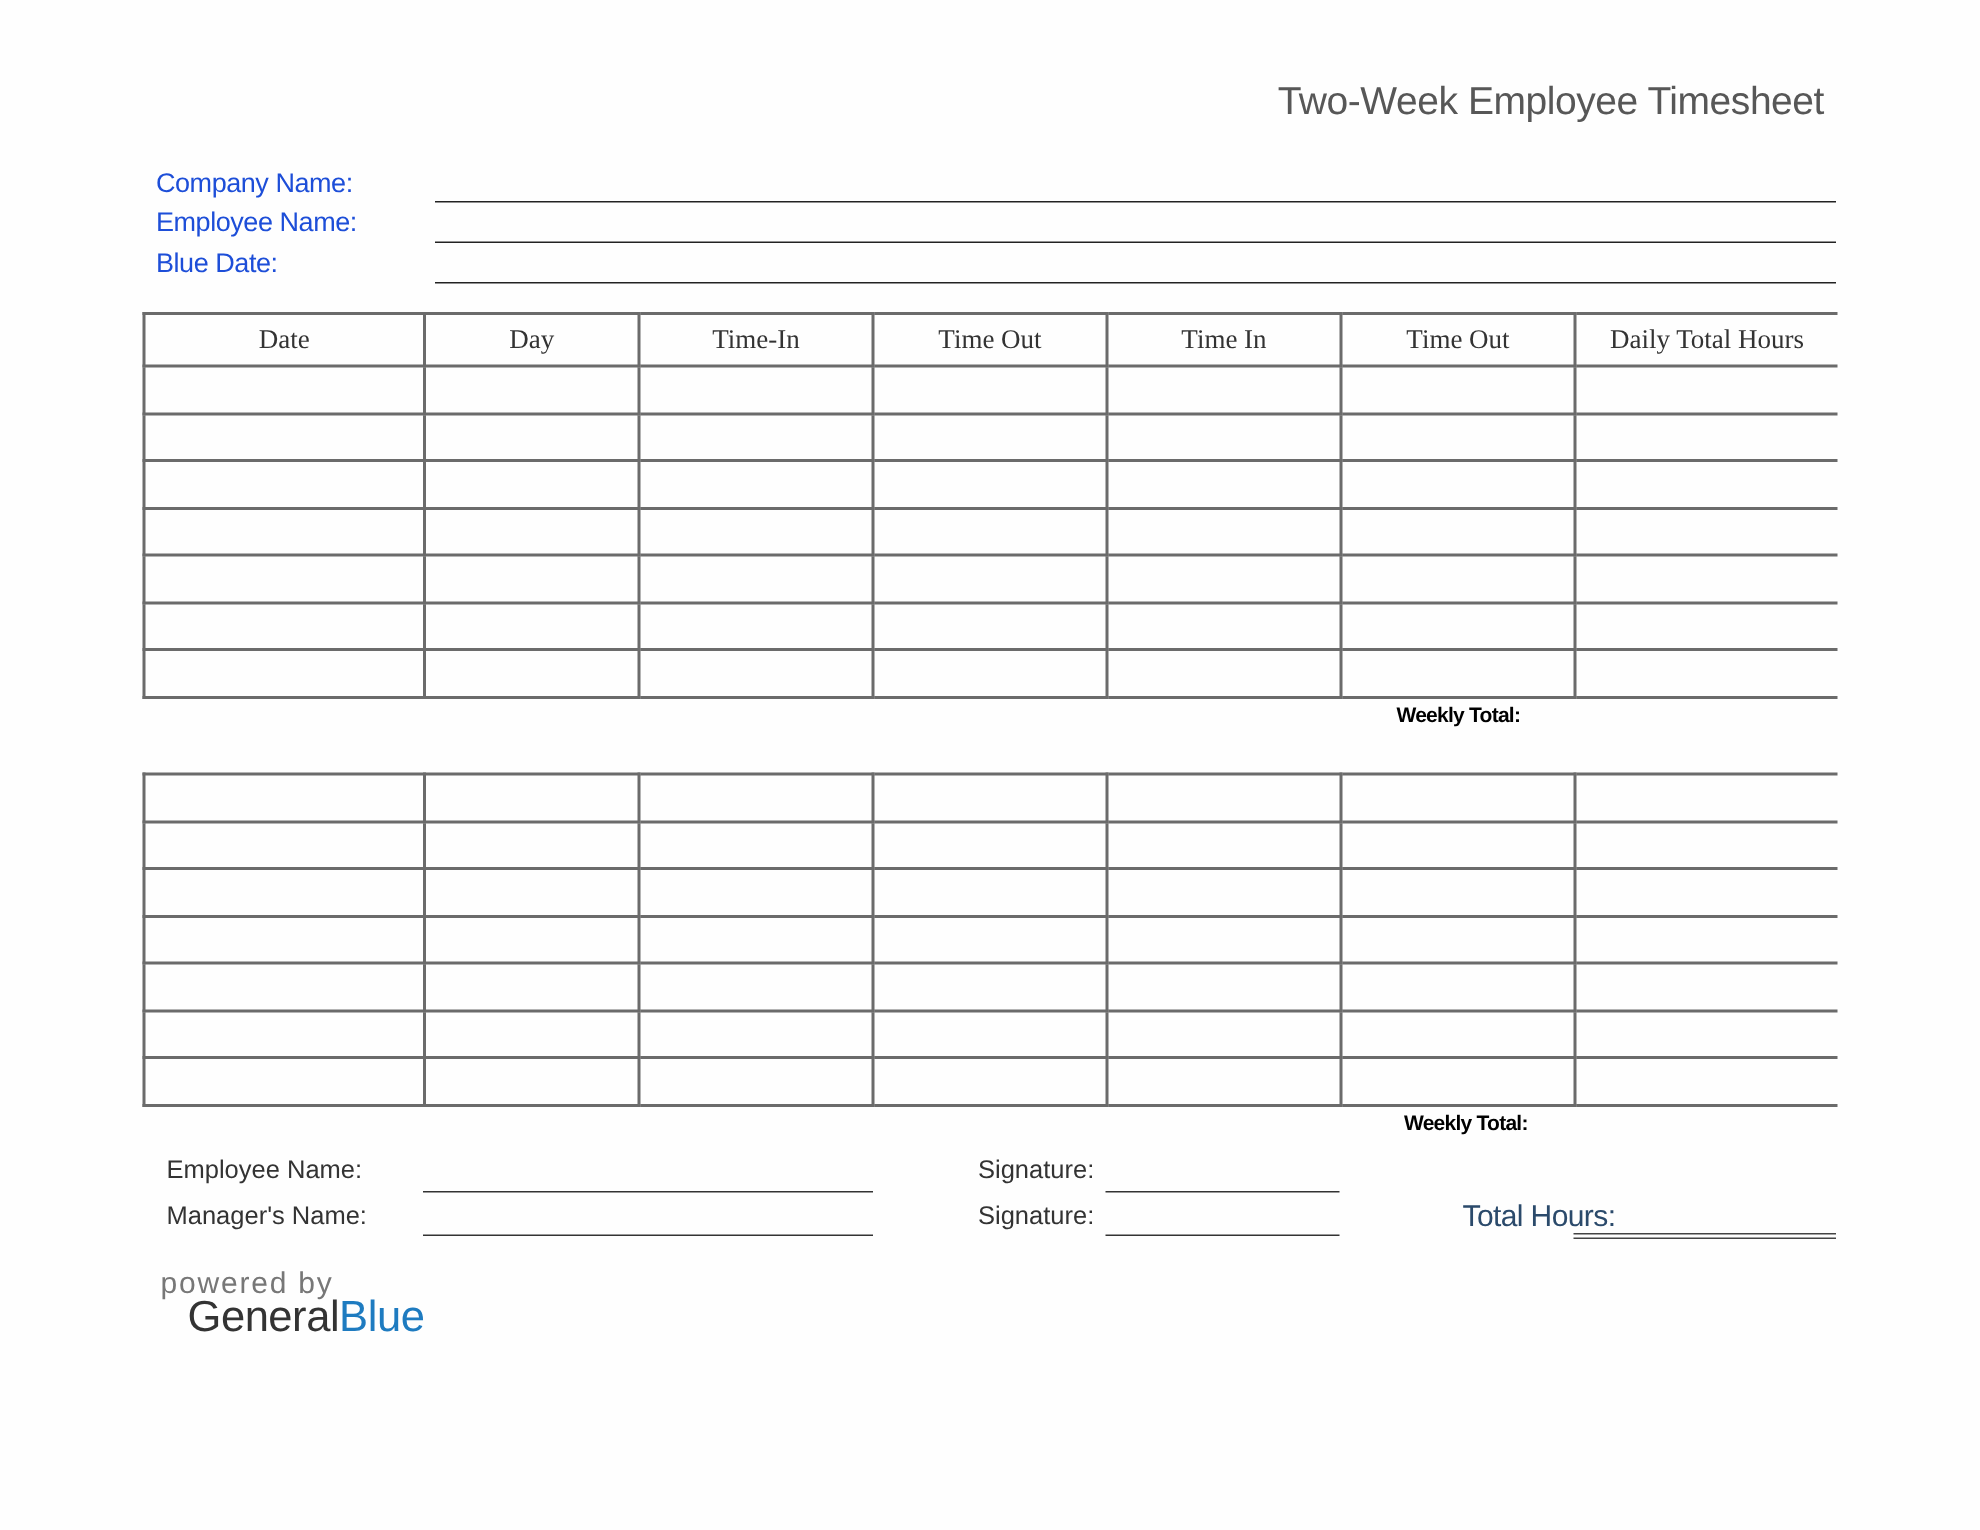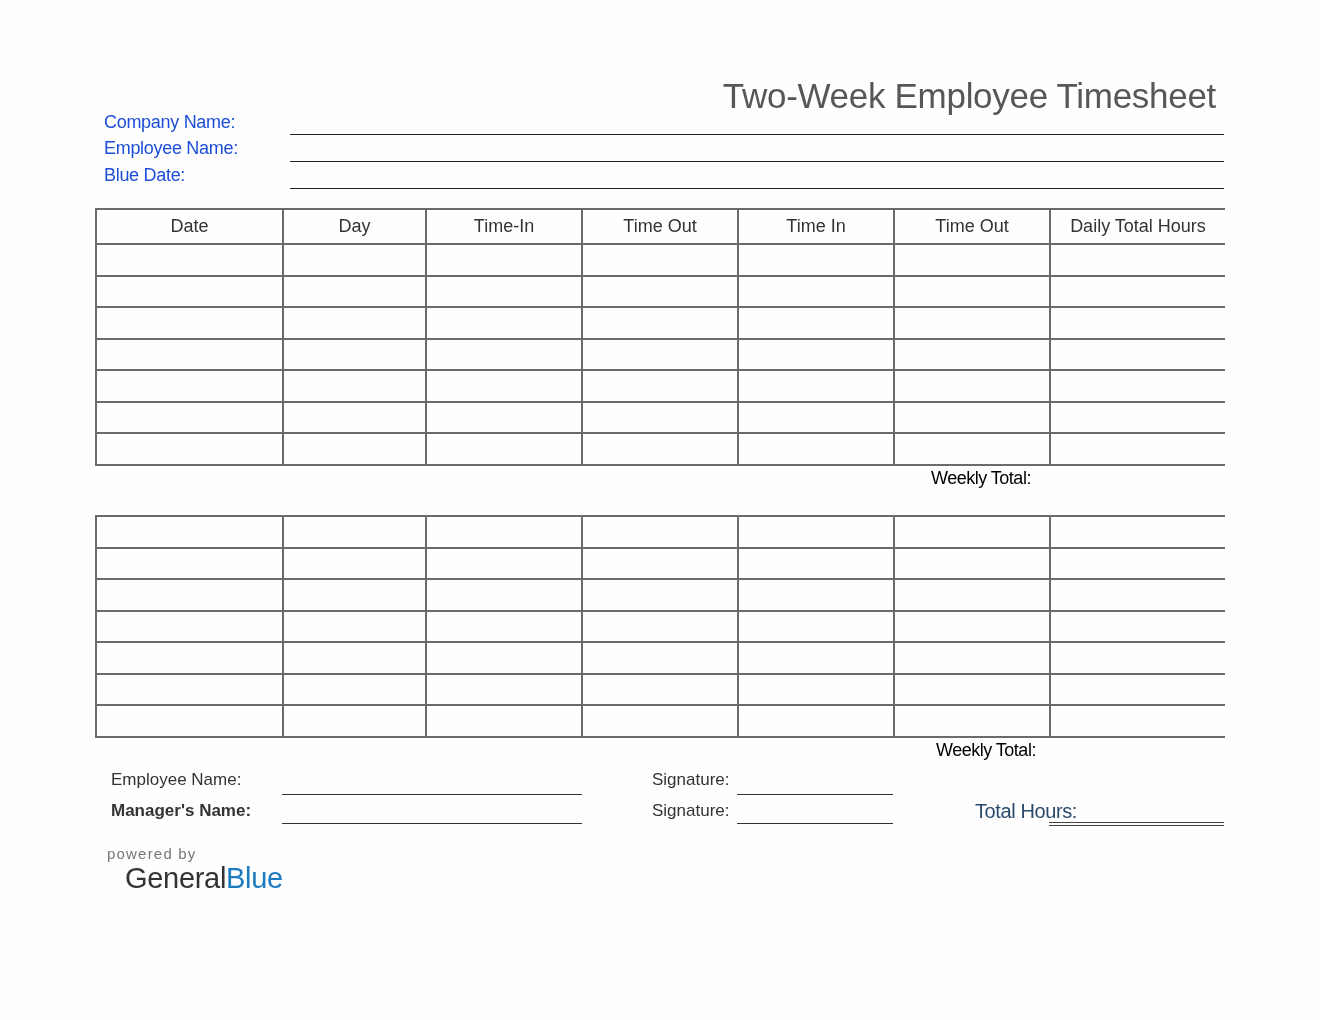--- a/index.html
+++ b/index.html
@@ -1,48 +1,48 @@
 <!DOCTYPE html>
 <html><head>
 <meta charset="utf-8">
 <style>
   html, body { margin:0; padding:0; }
   body { width:1320px; height:1020px; background:#fefefe; position:relative; overflow:hidden;
          font-family:"Liberation Sans", sans-serif; color:#000; }
   .abs { position:absolute; }
-  .title { left:600px; width:616px; top:76px; text-align:right; font-size:35px; color:#575757; letter-spacing:-0.3px; }
+  .title { left:600px; width:616px; top:52px; text-align:right; font-size:26px; color:#575757; letter-spacing:-0.3px; }
   .info-label { left:104px; font-size:18px; color:#1d4ed8; letter-spacing:-0.3px; }
   .info-line { left:290px; width:934px; height:0; border-top:1.5px solid #222; }
   table.ts { position:absolute; left:95px; border-collapse:collapse; table-layout:fixed; }
   table.ts td, table.ts th { border:2px solid #6b6b6b; padding:0; font-weight:normal; }
   table.ts tr td:last-child, table.ts tr th:last-child { border-right:none; }
   table.ts th { font-size:18px; color:#333; height:33px; text-align:center; vertical-align:middle; }
   table.ts td { height:29.5px; }
-  .weekly { font-size:18px; font-weight:normal; color:#000; letter-spacing:-0.5px; }
+  .weekly { font-size:14px; font-weight:bold; color:#000; letter-spacing:-0.5px; }
   .foot-label { font-size:17px; color:#333; }
   .foot-line { height:0; border-top:1.5px solid #333; }
   .total-label { font-size:20px; color:#2b4a6b; letter-spacing:-0.4px; }
-  .powered { left:107px; top:845px; font-size:15px; color:#777; letter-spacing:1.2px; }
+  .powered { left:107px; top:845px; font-size:20px; color:#777; letter-spacing:1.2px; }
   .brand { left:101px; top:862px; font-size:29px; letter-spacing:-0.3px;margin-left:24px; }
   .brand .g { color:#333; }
   .brand .b { color:#1e7bc0; }
 </style>
 </head>
 <body>
 
 <div class="abs title">Two-Week Employee Timesheet</div>
 
 <div class="abs info-label" style="top:112px;">Company Name:</div>
 <div class="abs info-line" style="top:134px;"></div>
 <div class="abs info-label" style="top:138px;">Employee Name:</div>
 <div class="abs info-line" style="top:161px;"></div>
 <div class="abs info-label" style="top:165px;">Blue Date:</div>
 <div class="abs info-line" style="top:188px;"></div>
 
-<table class="ts" style="top:208px;">
+<table class="ts" style="top:208px;font-family:Liberation Serif, serif;">
   <colgroup>
     <col style="width:187px">
       <col style="width:143px">
       <col style="width:156px">
       <col style="width:156px">
     <col style="width:156px">
       <col style="width:156px">
       <col style="width:175px">
   </colgroup>
   <thead>
@@ -199,21 +199,21 @@
         <td></td>
         <td></td>
       </tr>
     </tbody>
 </table>
 
 <div class="abs weekly" style="left:936px; top:740px;">Weekly Total:</div>
 
 <div class="abs foot-label" style="left:111px; top:770px;">Employee Name:</div>
 <div class="abs foot-line" style="left:282px; width:300px; top:794px;"></div>
-<div class="abs foot-label" style="left:111px; top:801px;font-weight:bold;">Manager's Name:</div>
+<div class="abs foot-label" style="left:111px; top:801px;">Manager's Name:</div>
 <div class="abs foot-line" style="left:282px; width:300px; top:823px;"></div>
 
 <div class="abs foot-label" style="left:652px; top:770px;">Signature:</div>
 <div class="abs foot-line" style="left:737px; width:156px; top:794px;"></div>
 <div class="abs foot-label" style="left:652px; top:801px;">Signature:</div>
 <div class="abs foot-line" style="left:737px; width:156px; top:823px;"></div>
 
 <div class="abs total-label" style="left:937px; top:800px;margin-left:38px;">Total Hours:</div>
 <div class="abs" style="left:1049px; width:175px; top:822px; height:2px; border-top:1.5px solid #444; border-bottom:1.5px solid #444;"></div>
 

